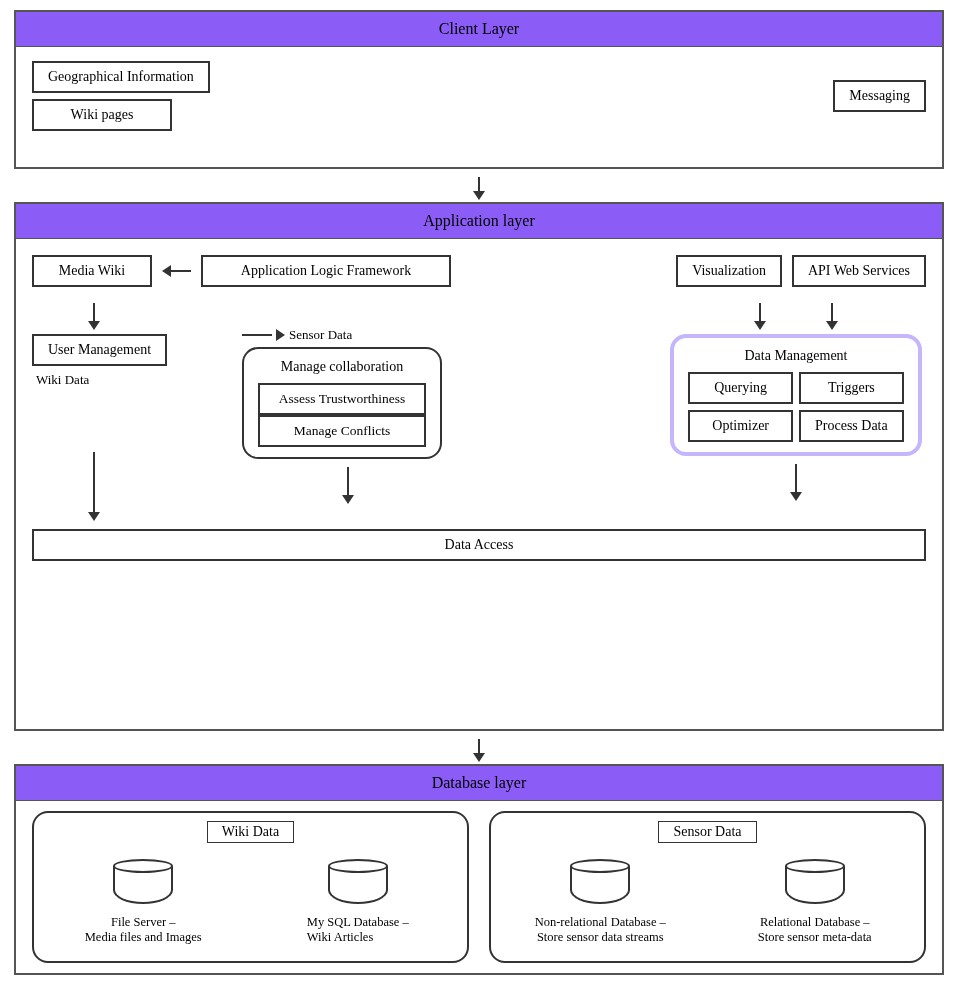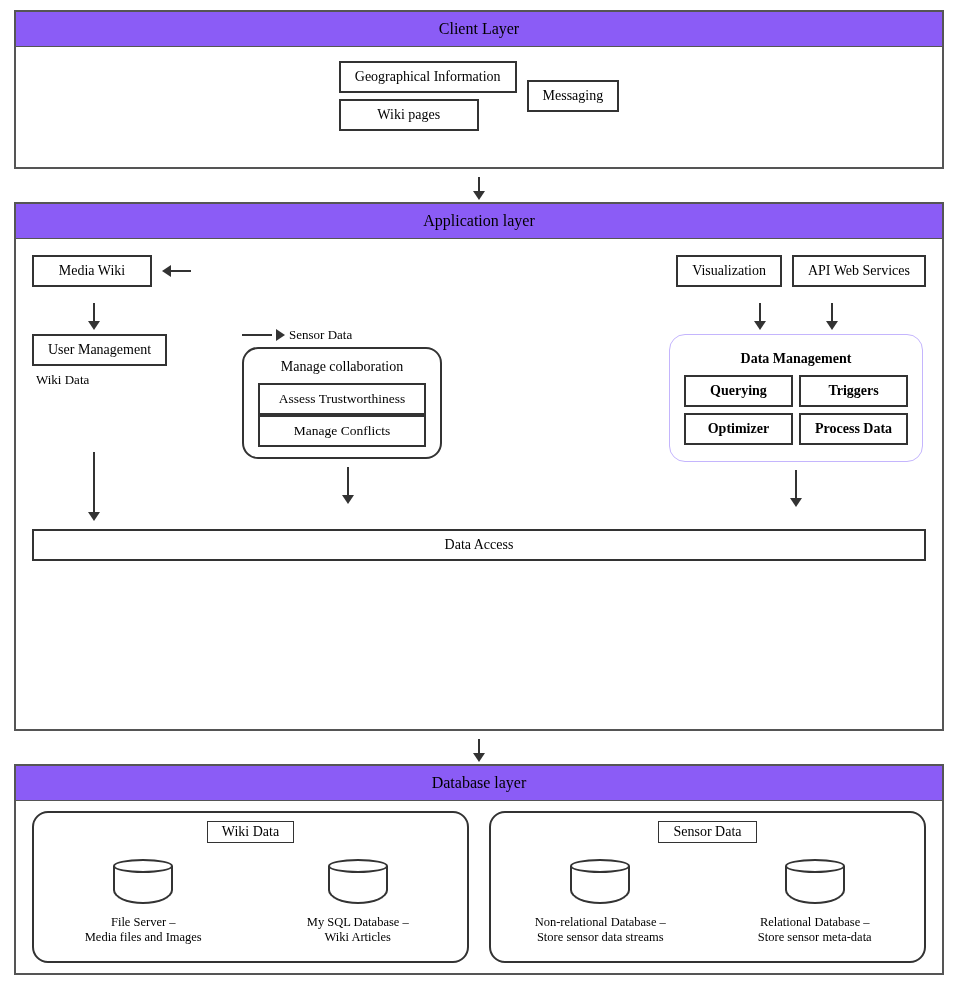--- a/index.html
+++ b/index.html
@@ -36,21 +36,20 @@
       padding: 14px 16px 14px 16px;
       position: relative;
     }
 
     
     .client-layer .layer-content {
       display: flex;
       flex-direction: column;
       gap: 8px;
       min-height: 120px;
-      align-items: center;
     }
 
     .client-top-row {
       display: flex;
       align-items: center;
       justify-content: space-between;
       gap: 10px;
     }
 
     .box {
@@ -148,25 +147,24 @@
     }
 
     .collab-items {
       display: flex;
       flex-direction: column;
       gap: 0;
     }
 
     
     .datamgmt-box {
-      border: 1px solid #c4b5fd;
+      border: 4px solid #c4b5fd;
       border-radius: 16px;
-      padding: 16px 14px;
+      padding: 10px 14px;
       min-width: 240px;
-      font-weight: bold;
     }
 
     .datamgmt-title {
       text-align: center;
       margin-bottom: 8px;
     }
 
     .datamgmt-grid {
       display: grid;
       grid-template-columns: 1fr 1fr;
@@ -257,20 +255,23 @@
 
       <div style="display:flex; align-items:center; gap:10px; margin-bottom:16px;">
         <div class="box" style="min-width:120px;">
           <span>Media Wiki</span>
         </div>
 
         <div style="display:flex; align-items:center;">
           <div class="arrow-head-left"></div>
           <div class="h-line" style="width:20px;"></div>
         </div>
+        <div class="box" style="min-width:250px;">
+          <span>Application Logic Framework</span>
+        </div>
         <div style="flex:1;"></div>
         <div class="box">
           <span>Visualization</span>
         </div>
         <div class="box">
           <span>API Web Services</span>
         </div>
       </div>
 
       <div style="display:flex; gap:0; margin-bottom:0; position:relative;">
@@ -400,21 +401,21 @@
               <div class="cyl-top"></div>
               <div class="cyl-body"></div>
             </div>
             <span style="font-size:12.5px; text-align:center;">File Server –<br>Media files and Images</span>
           </div>
           <div class="db-item">
             <div class="cylinder">
               <div class="cyl-top"></div>
               <div class="cyl-body"></div>
             </div>
-            <span style="font-size:12.5px; text-align:center;">My SQL Database –<br>Wiki Articles</span>
+            <span style="font-size:12.5px; text-align:left;">My SQL Database –<br>Wiki Articles</span>
           </div>
         </div>
       </div>
 
       <div class="db-group">
         <div style="text-align:center; margin-bottom:16px;">
           <span style="border:1px solid #333; padding:2px 14px; display:inline-block; background:#fff;">Sensor Data</span>
         </div>
         <div class="db-group-items">
           <div class="db-item">

